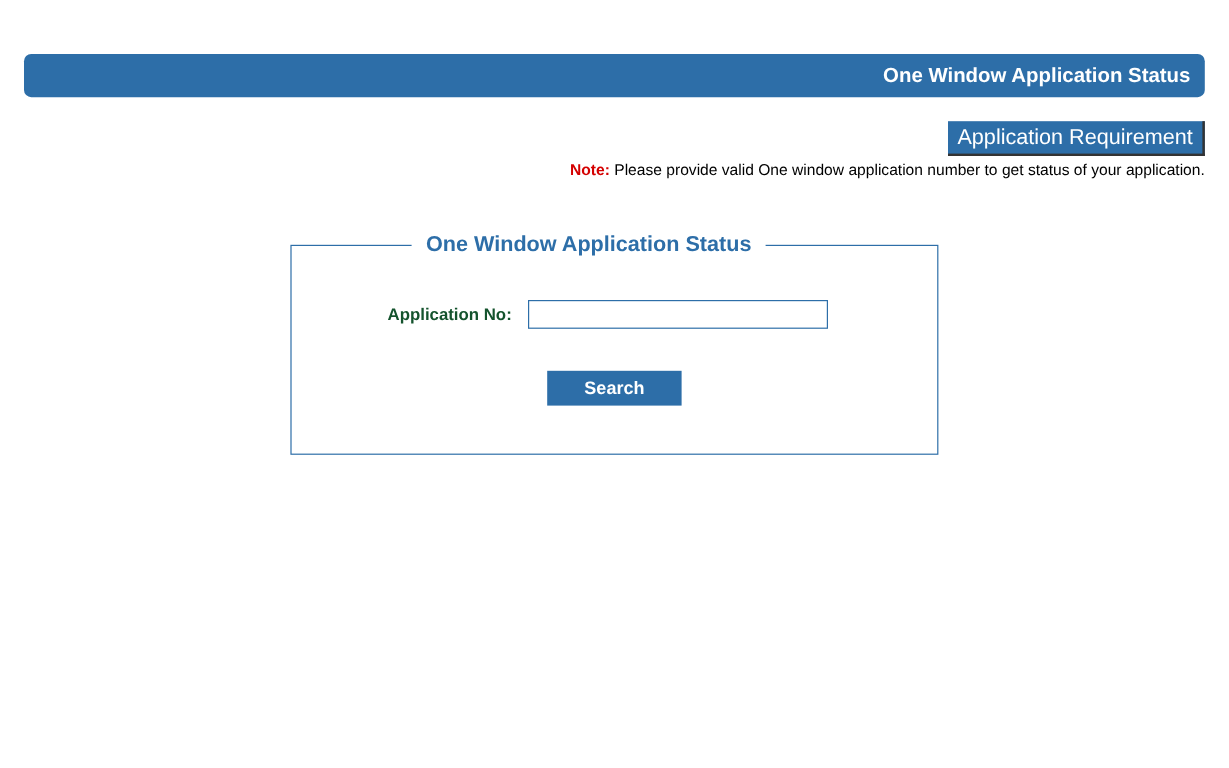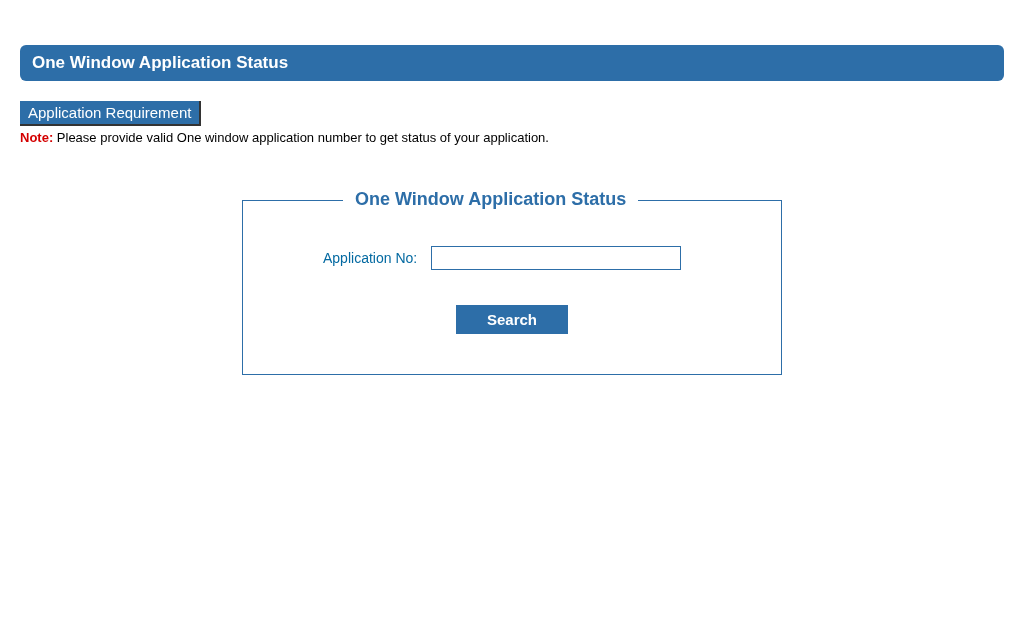--- a/index.html
+++ b/index.html
@@ -1,18 +1,19 @@
 <!DOCTYPE html>
 <html><head>
   <meta charset="utf-8">
   <style>
     * {
       margin: 0;
       padding: 0;
       box-sizing: border-box;
+      text-align: right;
     }
     body {
       font-family: Arial, Helvetica, sans-serif;
       background: #ffffff;
       width: 1024px;
       height: 640px;
       padding: 20px;
     }
     .page-title-bar {
       background: #2d6ea8;
@@ -24,21 +25,21 @@
       margin-top: 25px;
       margin-bottom: 20px;
     }
     .sub-header {
       margin-top: 10px;
     }
     .requirement-badge {
       background: #2d6ea8;
       color: #ffffff;
       font-weight: normal;
-      font-size: 15px;
+      font-size: 18px;
       padding: 3px 8px;
       display: inline-block;
       border-right: 2px solid #333;
       border-bottom: 2px solid #333;
     }
     .note-line {
       margin-top: 4px;
       font-size: 13px;
     }
     .note-label {
@@ -72,23 +73,23 @@
     }
     .form-row {
       display: flex;
       align-items: center;
       justify-content: flex-start;
       gap: 14px;
       margin-left: 50px;
       margin-bottom: 35px;
     }
     .form-label {
-      font-weight: normal;
+      font-weight: bold;
       font-size: 14px;
-      color: #0369a1;
+      color: #14532d;
     }
     .text-input {
       border: 1px solid #2d6ea8;
       height: 24px;
       width: 250px;
       padding: 2px 6px;
       font-size: 14px;
       background: #ffffff;
     }
     .button-row {

